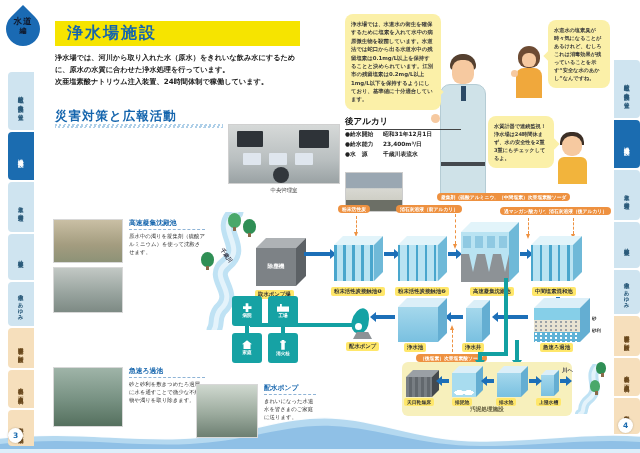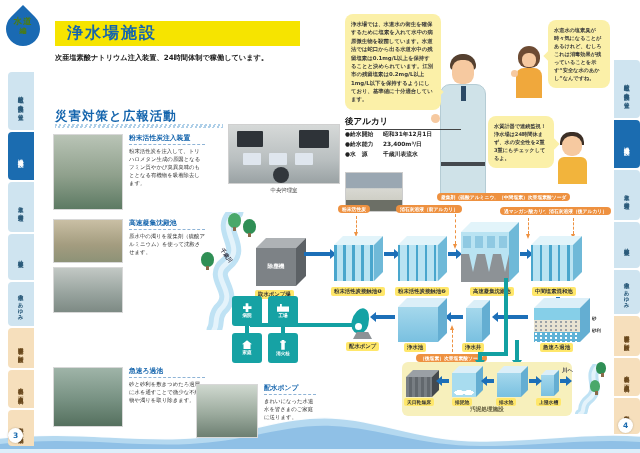--- a/index.html
+++ b/index.html
@@ -13,21 +13,21 @@
         display:flex;align-items:center;justify-content:center;color:#2a5a7a;background:#cfe4f0;
         font-weight:bold;padding:2px 1px;box-sizing:border-box;letter-spacing:0.5px;}
   .vtab.orange{background:#f6dfbc;color:#6b4a1f;}
   .vtab.active{background:#1b6cb0;color:#fff;}
   .sidebar.left .vtab{border-radius:4px 0 0 4px;}
   .sidebar.right .vtab{border-radius:0 4px 4px 0;}
 
   
   .drop{position:absolute;left:6px;top:12px;width:34px;height:34px;background:#1a6ab3;
         border-radius:0 50% 50% 50%;transform:rotate(45deg);}
-  .drop-text{position:absolute;left:2px;top:16px;width:42px;text-align:center;color:#4d7c0f;
+  .drop-text{position:absolute;left:2px;top:16px;width:42px;text-align:center;color:#0f172a;
         font-weight:bold;line-height:1.25;}
   .drop-text .l1{font-size:8.5px;letter-spacing:1px;}
   .drop-text .l2{font-size:7px;}
 
   
   .title-bar{background:#f6e400;color:#1565ad;font-weight:bold;font-size:16px;
         display:flex;align-items:center;padding-left:12px;box-sizing:border-box;letter-spacing:2px;}
   .intro{font-size:7.2px;font-weight:600;color:#222;line-height:1.65;}
   .intro p{margin:0;}
   .sec-title{color:#1565ad;font-weight:bold;font-size:12.5px;letter-spacing:1px;}
@@ -188,33 +188,27 @@
       <div class="l1">水道</div>
       <div class="l2">編</div>
     </div>
   </div>
 
   <div class="abs title-bar" style="left:55px;top:21px;width:245px;height:25px">
     <span>浄水場施設</span>
   </div>
 
   <div class="abs intro" style="left:55px;top:52px;width:254px">
+    <p>浄水場では、河川から取り入れた水（原水）をきれいな飲み水にするために、原水の水質に合わせた浄水処理を行っています。</p>
     <p>次亜塩素酸ナトリウム注入装置、24時間体制で稼働しています。</p>
   </div>
 
   <div class="abs sec-title" style="left:55px;top:108px">災害対策と広報活動</div>
   <div class="abs sec-underline" style="left:55px;top:124px;width:168px"></div>
 
-  <div class="abs fac-row" style="left:53px;top:134px;width:152px">
-    <div class="fac-photo" style="width:70px;height:76px;background:linear-gradient(180deg,#b9c4b6,#8fa08c 55%,#5d7a63)"></div>
-    <div style="flex:1">
-      <div class="fac-name">粉末活性炭注入装置</div>
-      <div class="fac-desc">粉末活性炭を注入して、トリハロメタン生成の原因となるフミン質やかび臭異臭味のもととなる有機物を吸着除去します。</div>
-    </div>
-  </div>
 
   <div class="abs fac-row" style="left:53px;top:219px;width:152px">
     <div class="fac-photo" style="width:70px;height:44px;background:linear-gradient(180deg,#c9bfa4,#a39c7f 60%,#8d9277)"></div>
     <div style="flex:1">
       <div class="fac-name">高速凝集沈殿池</div>
       <div class="fac-desc">原水中の濁りを凝集剤（硫酸アルミニウム）を使って沈殿させます。</div>
     </div>
   </div>
 
   <div class="abs fac-row" style="left:53px;top:267px;width:152px">

